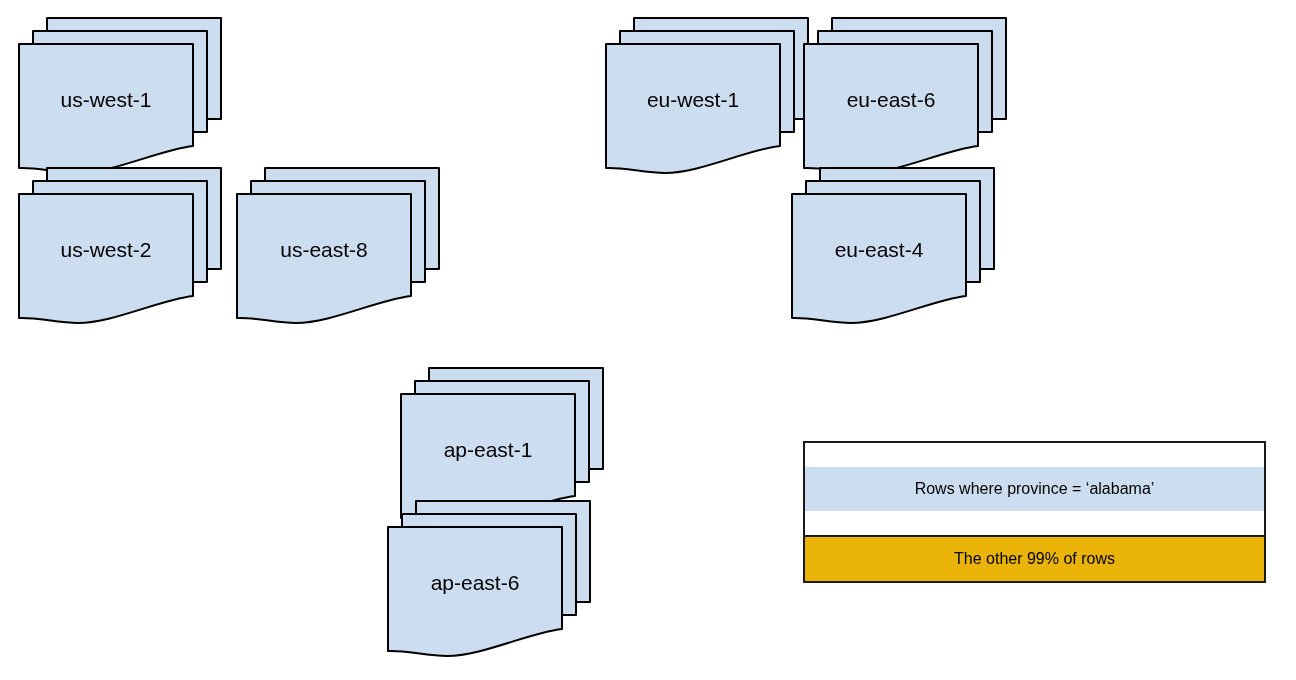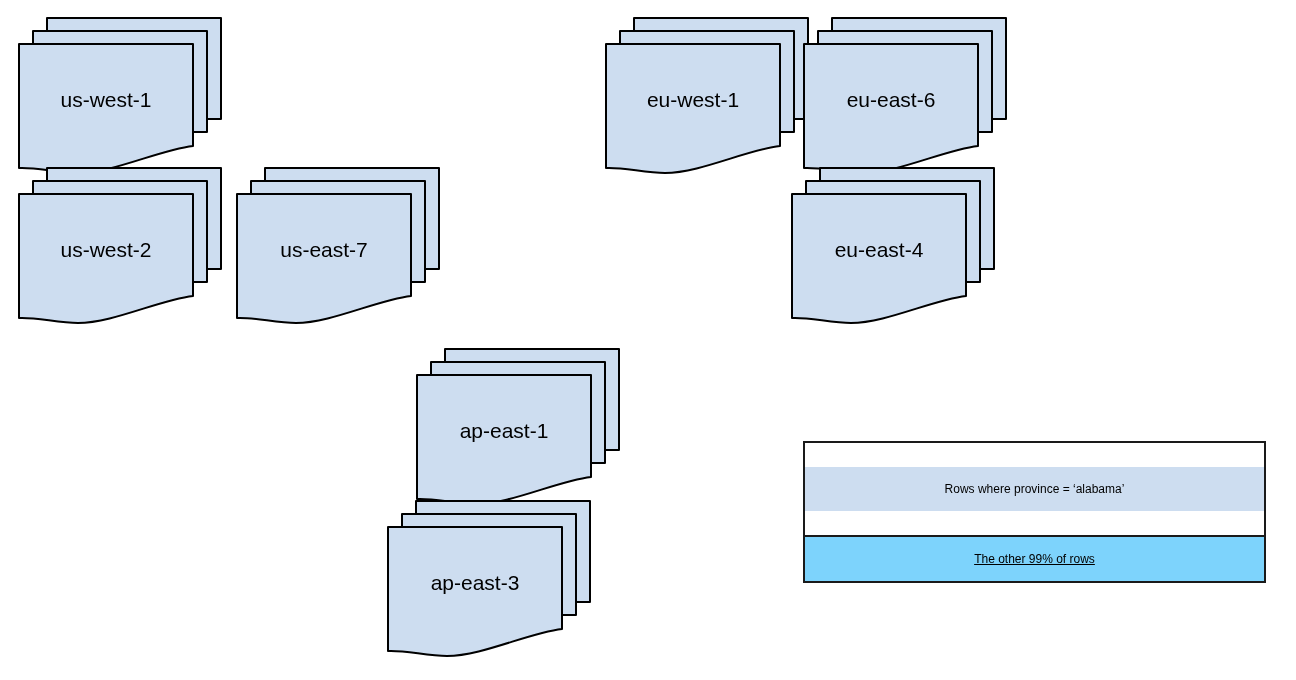--- a/index.html
+++ b/index.html
@@ -50,21 +50,21 @@
     border: 2px solid #1a1a1a;
     box-sizing: border-box;
     display: flex;
     flex-direction: column;
   }
   .legend-row {
     flex: 1;
     display: flex;
     align-items: center;
     justify-content: center;
-    font-size: 12px;
+    font-size: 16px;
     color: #000000;
     margin-top: 24px;
   }
   .legend-row + .legend-row {
     border-top: 2px solid #1a1a1a;
   }
 </style>
 </head>
 <body>
 
@@ -116,59 +116,59 @@
   </div>
 
   <div class="stack" style="left:236px;top:166px;">
     <svg width="205" height="162" viewBox="0 0 205 162">
       <g stroke="#000000" stroke-width="2" stroke-linejoin="round" fill="#cdddf0">
         <rect x="29" y="2" width="174" height="101"></rect>
         <rect x="15" y="15" width="174" height="101"></rect>
         <path d="M1,28 L175,28 L175,130 C141,134 95,157 60,157 C40,157 18,151 1,152 Z"></path>
       </g>
     </svg>
-    <div class="stack-label">us-east-7</div>
+    <div class="stack-label">us-east-8</div>
   </div>
 
 
   <div class="stack" style="left:791px;top:166px;">
     <svg width="205" height="162" viewBox="0 0 205 162">
       <g stroke="#000000" stroke-width="2" stroke-linejoin="round" fill="#cdddf0">
         <rect x="29" y="2" width="174" height="101"></rect>
         <rect x="15" y="15" width="174" height="101"></rect>
         <path d="M1,28 L175,28 L175,130 C141,134 95,157 60,157 C40,157 18,151 1,152 Z"></path>
       </g>
     </svg>
     <div class="stack-label">eu-east-4</div>
   </div>
 
-  <div class="stack" style="left:400px;top:347px;margin-left:16px;">
+  <div class="stack" style="left:400px;top:366px;">
     <svg width="205" height="162" viewBox="0 0 205 162">
       <g stroke="#000000" stroke-width="2" stroke-linejoin="round" fill="#cdddf0">
         <rect x="29" y="2" width="174" height="101"></rect>
         <rect x="15" y="15" width="174" height="101"></rect>
         <path d="M1,28 L175,28 L175,130 C141,134 95,157 60,157 C40,157 18,151 1,152 Z"></path>
       </g>
     </svg>
     <div class="stack-label">ap-east-1</div>
   </div>
 
   <div class="stack" style="left:387px;top:499px;">
     <svg width="205" height="162" viewBox="0 0 205 162">
       <g stroke="#000000" stroke-width="2" stroke-linejoin="round" fill="#cdddf0">
         <rect x="29" y="2" width="174" height="101"></rect>
         <rect x="15" y="15" width="174" height="101"></rect>
         <path d="M1,28 L175,28 L175,130 C141,134 95,157 60,157 C40,157 18,151 1,152 Z"></path>
       </g>
     </svg>
-    <div class="stack-label">ap-east-3</div>
+    <div class="stack-label">ap-east-6</div>
   </div>
 
   <div class="legend">
     <div class="legend-row" style="background: rgb(205, 221, 240);">
       <span>Rows where province = ‘alabama’</span>
     </div>
-    <div class="legend-row" style="background: #7dd3fc; text-decoration: underline;">
+    <div class="legend-row" style="background: #eab308;">
       <span>The other 99% of rows</span>
     </div>
   </div>
 
 </div>
 
 </body></html>

